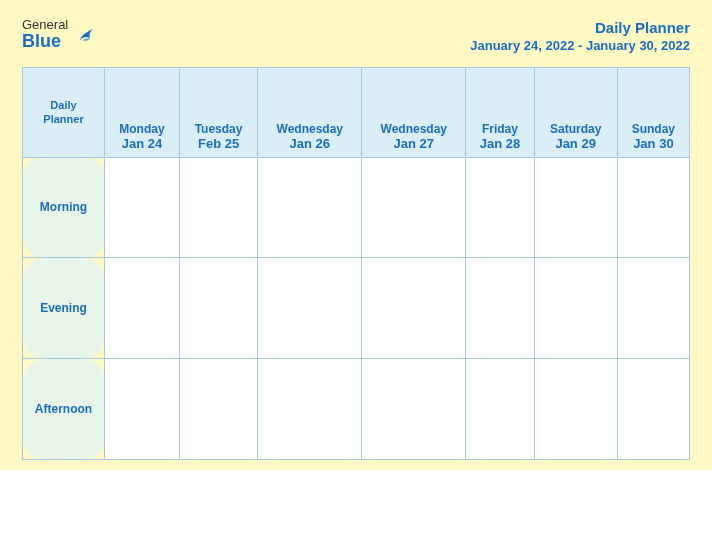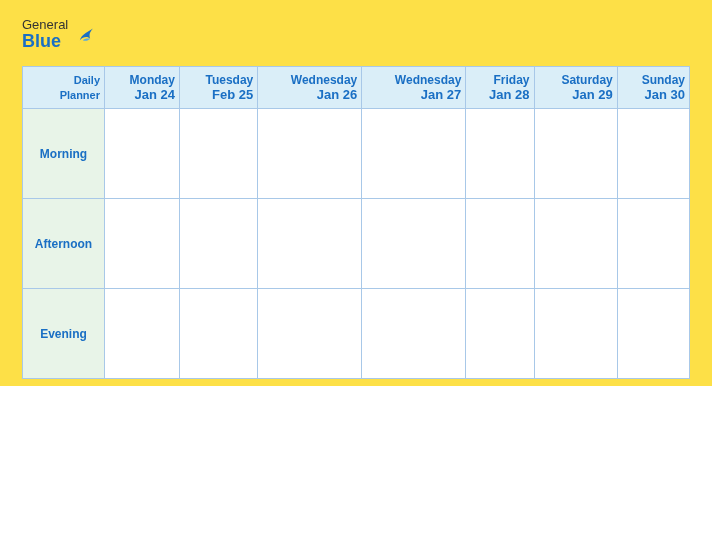--- a/index.html
+++ b/index.html
@@ -7,22 +7,22 @@
     body {
       background: #fff;
       font-family: Arial, sans-serif;
       width: 712px;
       height: 550px;
       overflow: hidden;
     }
 
     .page {
       width: 712px;
-      height: 386px;
-      background: #fde047;
+      height: 470px;
+      background: #fef9c3;
       padding: 18px 22px 10px 22px;
       display: flex;
       flex-direction: column;
     }
 
     .header {
       display: flex;
       justify-content: space-between;
       align-items: flex-start;
       margin-bottom: 14px;
@@ -82,32 +82,33 @@
       border: 1.5px solid #a8c8e8;
     }
 
     .calendar-table th,
     .calendar-table td {
       border: 1px solid #a8c8e8;
     }
 
     .calendar-table thead tr th {
       background-color: #daeef8;
-      text-align: right;
+      text-align: center;
       padding: 6px 4px;
       font-size: 11.5px;
       color: #1a6fc4;
       font-weight: bold;
     }
 
     .header-day-name {
       display: block;
       font-size: 12px;
       color: #1a6fc4;
       font-weight: bold;
+      margin-top: 48px;
     }
 
     .header-day-date {
       display: block;
       font-size: 13px;
       color: #1a6fc4;
       font-weight: bold;
     }
 
     .col-label {
@@ -118,20 +119,21 @@
 
     .row-label-cell {
       background-color: #e8f4e8;
       text-align: center;
       vertical-align: middle;
       font-size: 12px;
       color: #1a6fc4;
       font-weight: bold;
       padding: 4px;
       width: 82px;
+      border-radius: 22px;
     }
 
     .day-cell {
       background-color: #fff;
       width: calc((100% - 82px) / 7);
       vertical-align: top;
       padding: 4px;
     }
 
     .header-label-cell {
@@ -159,20 +161,24 @@
       <div class="logo-text">
         <span class="logo-general">General</span>
         <span class="logo-blue">Blue</span>
       </div>
       <svg class="logo-icon" viewBox="0 0 30 30" xmlns="http://www.w3.org/2000/svg">
         <path d="M8 22 C10 14, 20 10, 26 6 C22 10, 20 14, 22 20 C18 16, 12 18, 8 22Z" fill="#1a6fc4"></path>
         <path d="M22 20 C20 22, 16 24, 12 22 C14 20, 18 19, 22 20Z" fill="#5aabdd"></path>
       </svg>
     </div>
 
+    <div class="title-area">
+      <div class="planner-title">Daily Planner</div>
+      <div class="planner-date-range">January 24, 2022 - January 30, 2022</div>
+    </div>
   </div>
 
   <table class="calendar-table">
     <thead>
       <tr>
         <th class="col-label header-label-cell">
           <span class="daily-planner-header">Daily<br>Planner</span>
         </th>
         <th>
           <span class="header-day-name">Monday</span>
@@ -209,31 +215,31 @@
         <td class="row-label-cell">Morning</td>
         <td class="day-cell"></td>
         <td class="day-cell"></td>
         <td class="day-cell"></td>
         <td class="day-cell"></td>
         <td class="day-cell"></td>
         <td class="day-cell"></td>
         <td class="day-cell"></td>
       </tr>
       <tr>
+        <td class="row-label-cell">Evening</td>
+        <td class="day-cell"></td>
+        <td class="day-cell"></td>
+        <td class="day-cell"></td>
+        <td class="day-cell"></td>
+        <td class="day-cell"></td>
+        <td class="day-cell"></td>
+        <td class="day-cell"></td>
+      </tr>
+      <tr>
         <td class="row-label-cell">Afternoon</td>
-        <td class="day-cell"></td>
-        <td class="day-cell"></td>
-        <td class="day-cell"></td>
-        <td class="day-cell"></td>
-        <td class="day-cell"></td>
-        <td class="day-cell"></td>
-        <td class="day-cell"></td>
-      </tr>
-      <tr>
-        <td class="row-label-cell">Evening</td>
         <td class="day-cell"></td>
         <td class="day-cell"></td>
         <td class="day-cell"></td>
         <td class="day-cell"></td>
         <td class="day-cell"></td>
         <td class="day-cell"></td>
         <td class="day-cell"></td>
       </tr>
     </tbody>
   </table>

